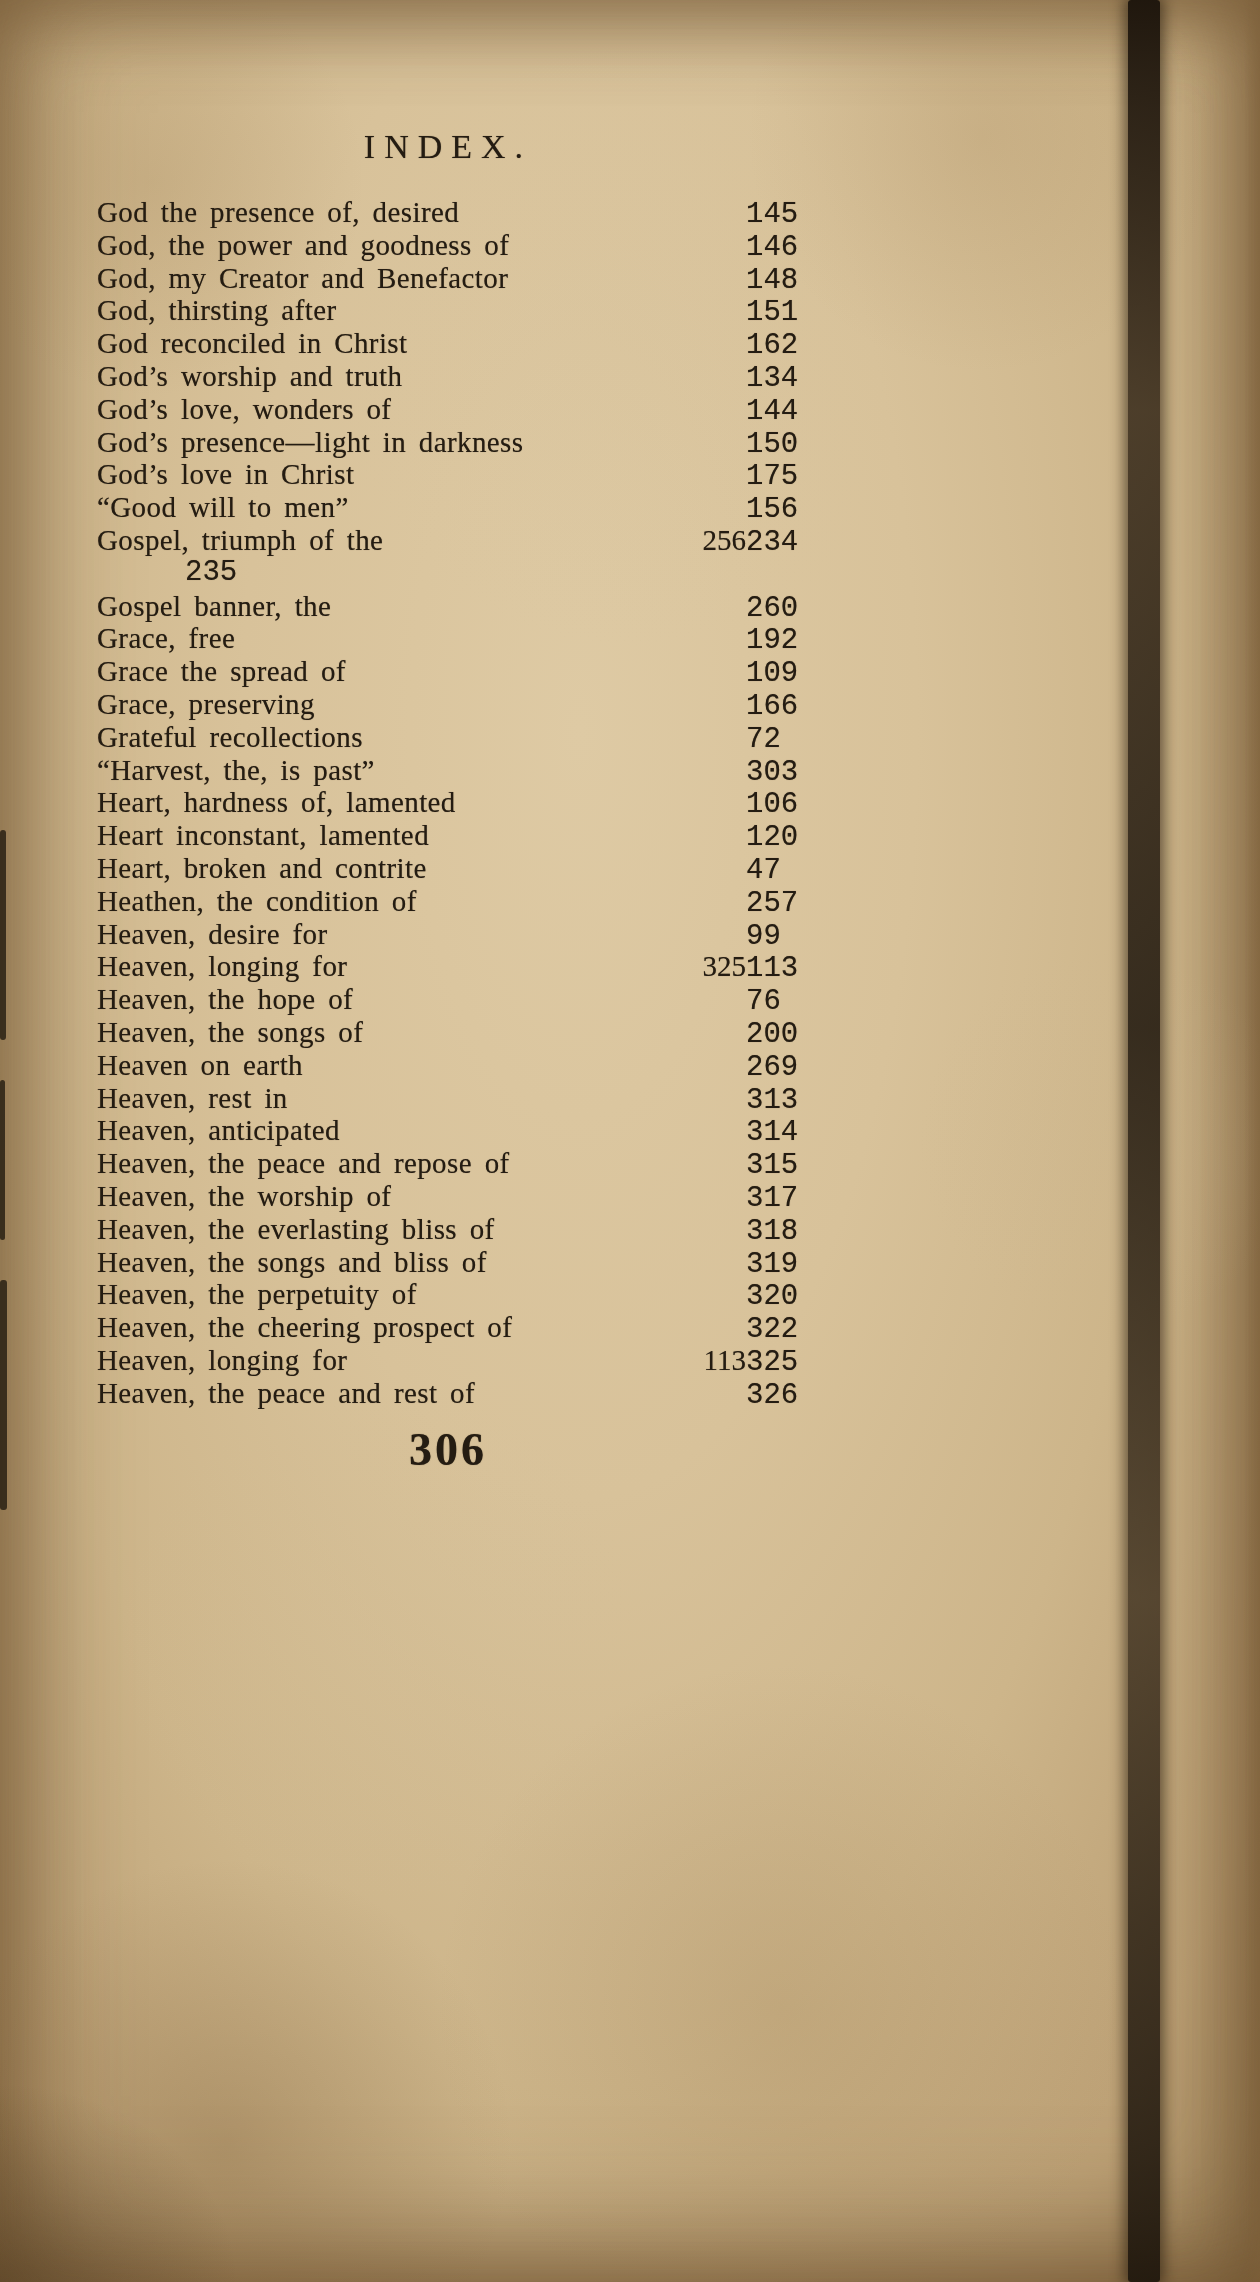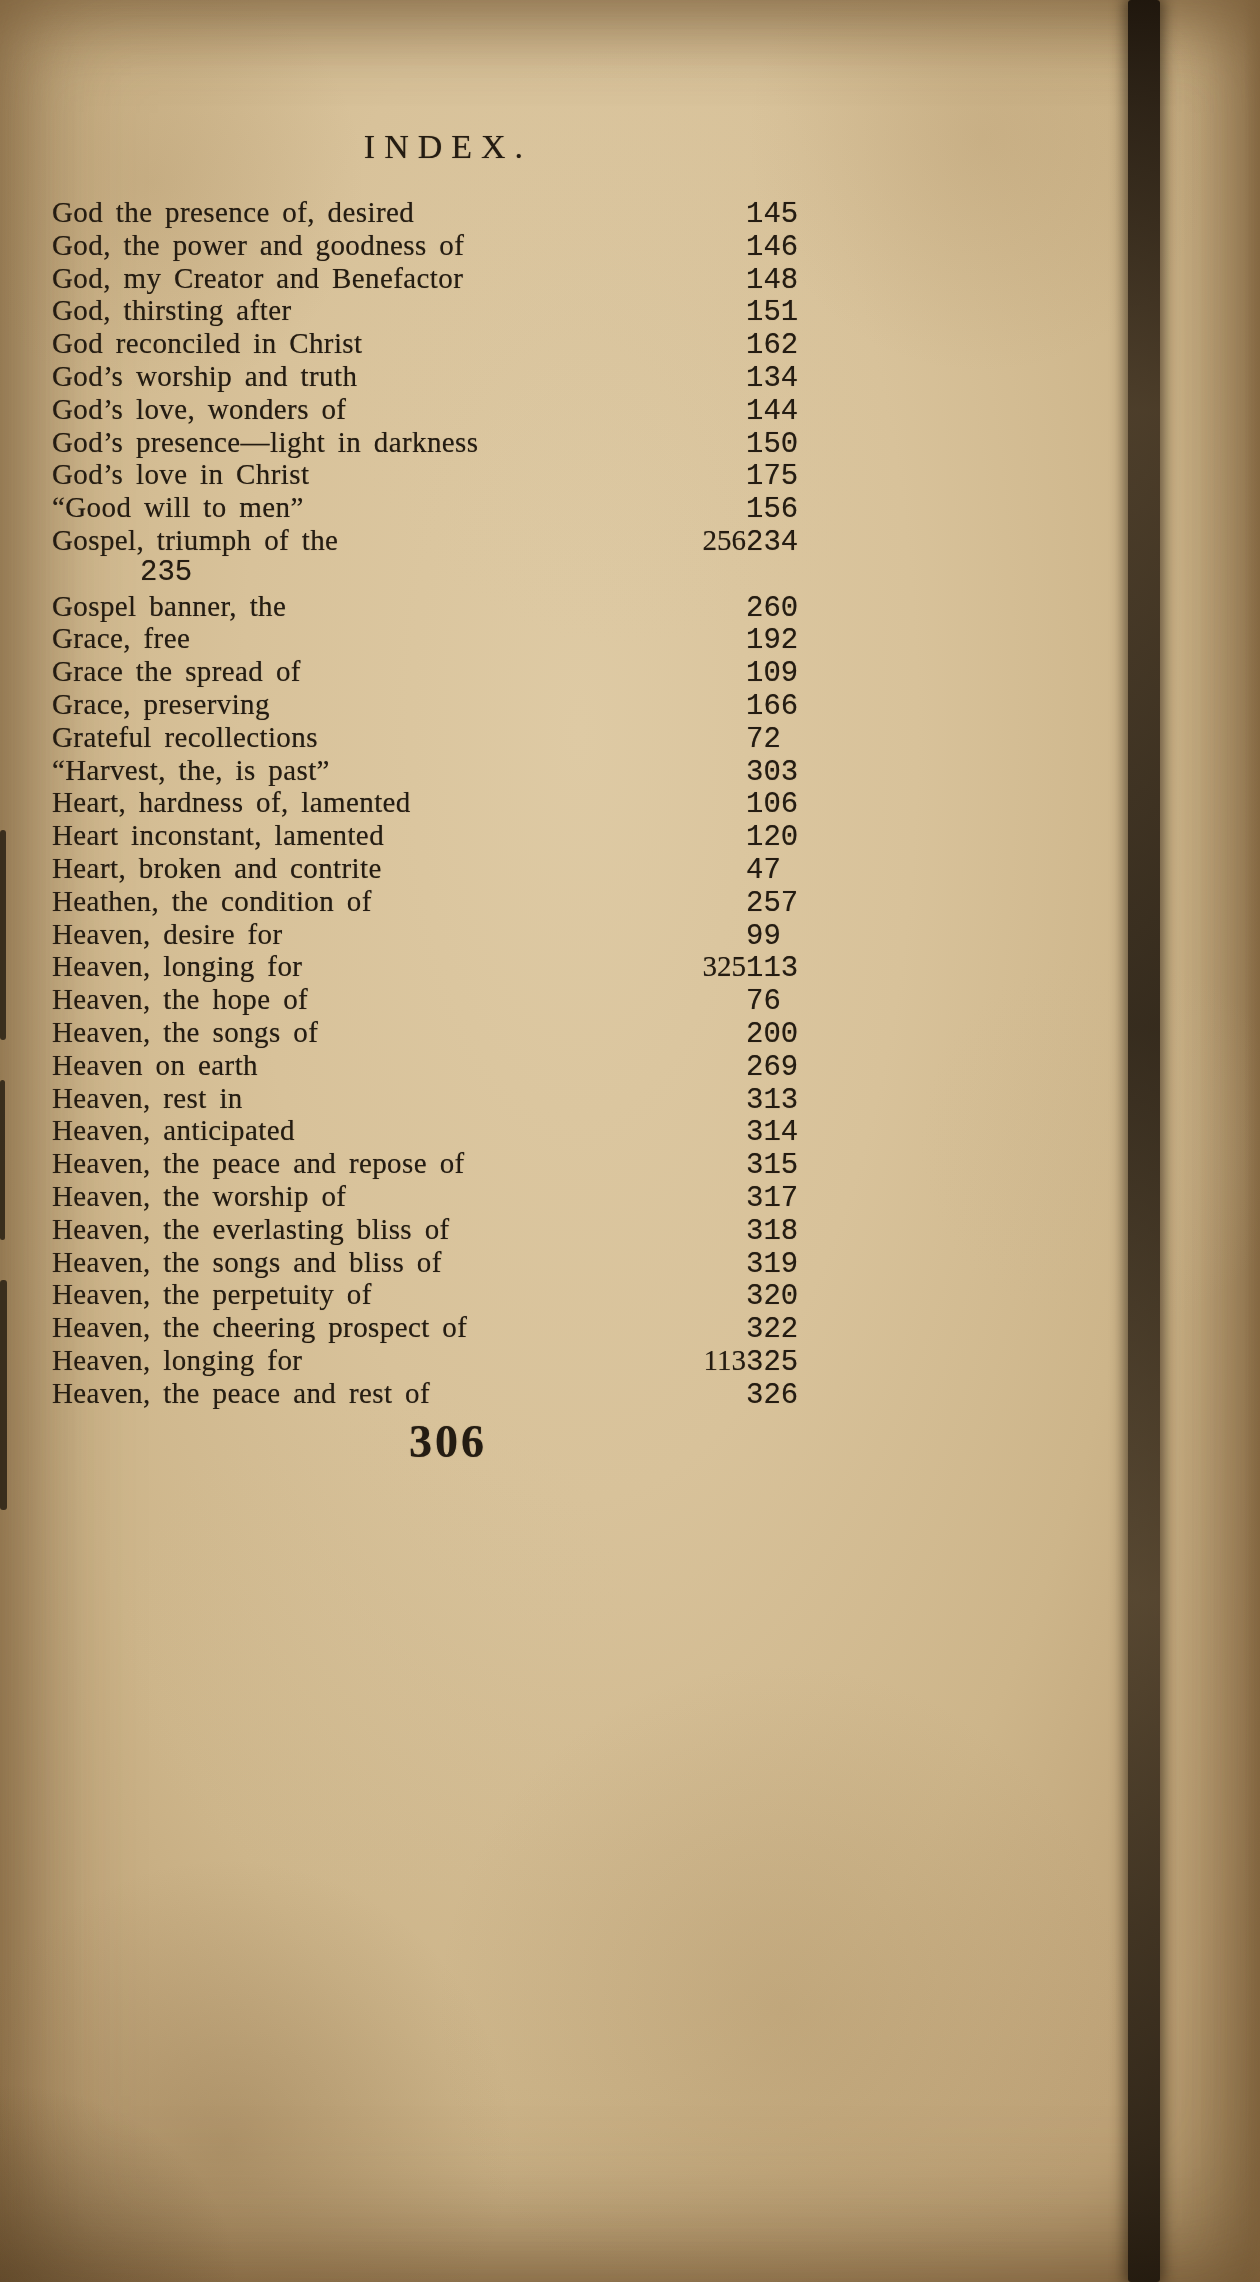--- a/index.html
+++ b/index.html
@@ -56,27 +56,28 @@
   }
   .index-title{
     text-align:center;font-size:34px;letter-spacing:9px;word-spacing:4px;
     margin:0 0 30px 0;font-weight:normal;
     text-shadow:0 0 1px rgba(40,30,15,.55);
   }
   .row{
     display:flex;align-items:baseline;height:32.8px;
     font-size:29px;line-height:32.8px;white-space:nowrap;
     text-shadow:0 0 0.7px rgba(40,30,15,.55);
+    margin-left:45px;
   }
   .row .t{flex:1;letter-spacing:0.4px;word-spacing:5px;overflow:hidden;}
   .row .r{width:88px;text-align:right;}
   .row .p{width:98px;text-align:left;font-family:Liberation Mono, monospace;}
   .folio{
     text-align:center;font-size:46px;font-weight:bold;letter-spacing:3px;
-    margin-top:6px;text-shadow:0 0 1px rgba(40,30,15,.6);
+    margin-top:14px;text-shadow:0 0 1px rgba(40,30,15,.6);
   }
 </style>
 </head>
 <body>
 
 <div class="paper">
   <div class="mottle"></div>
   <div class="binding-band"></div>
   <div class="edge-strip"></div>
   <div class="left-streak ls1"></div>

